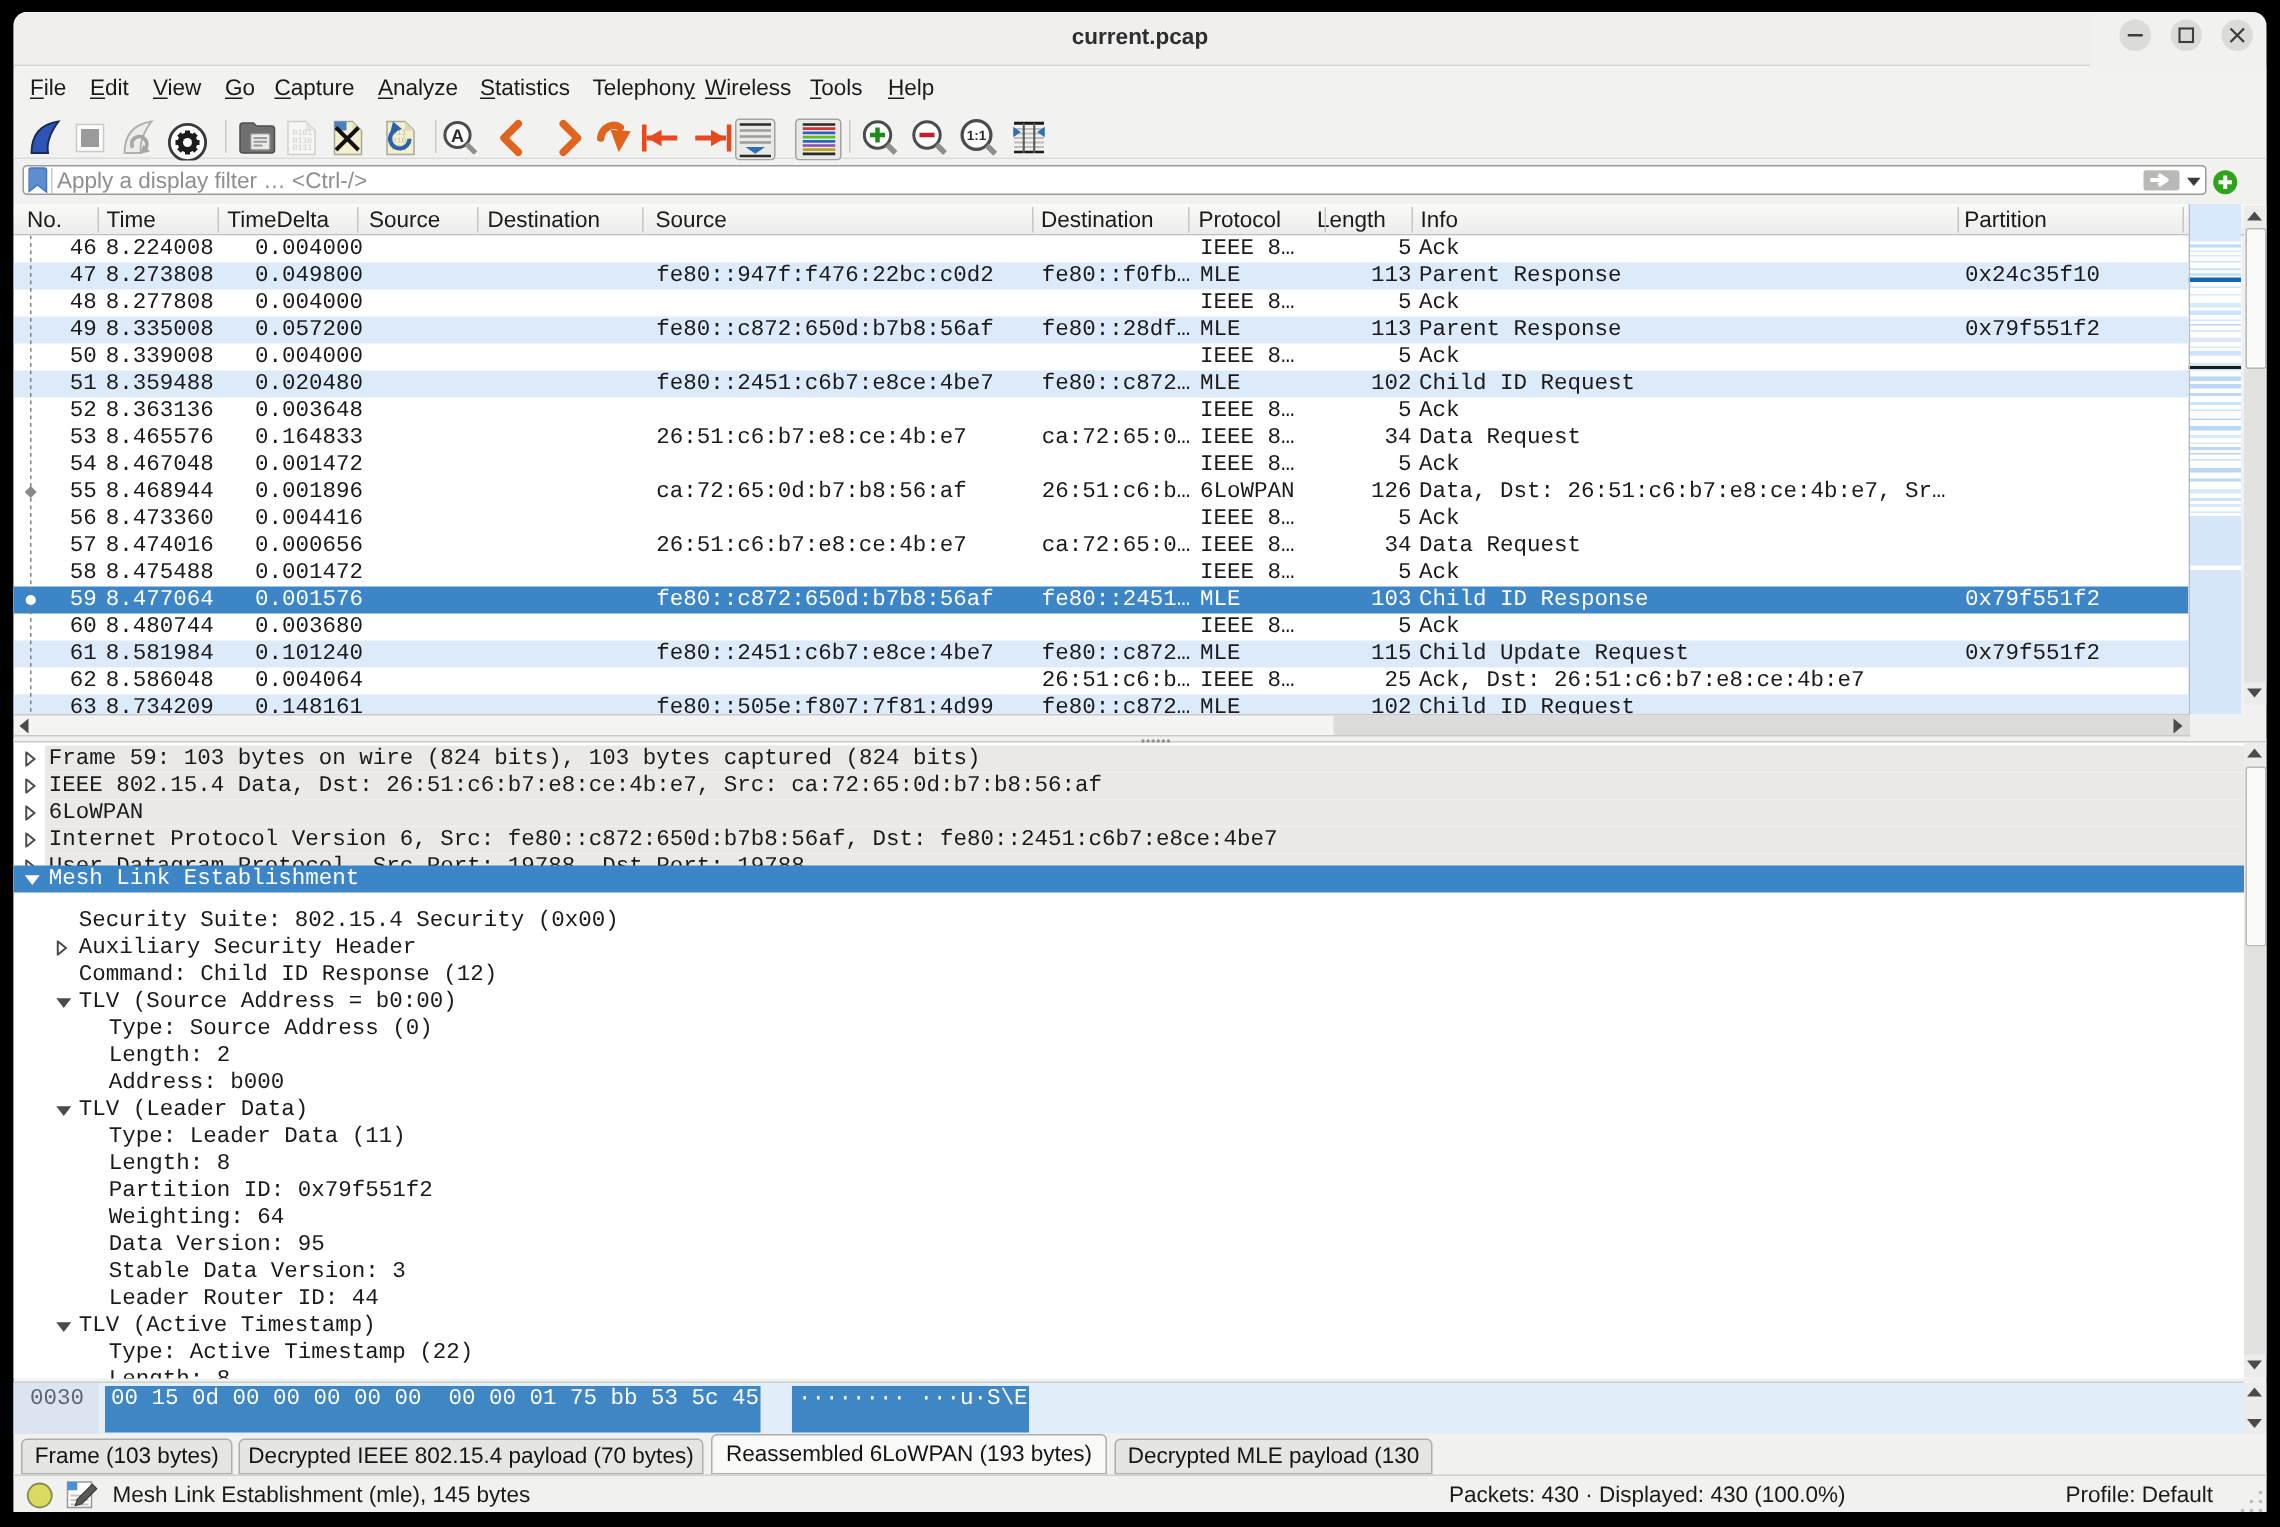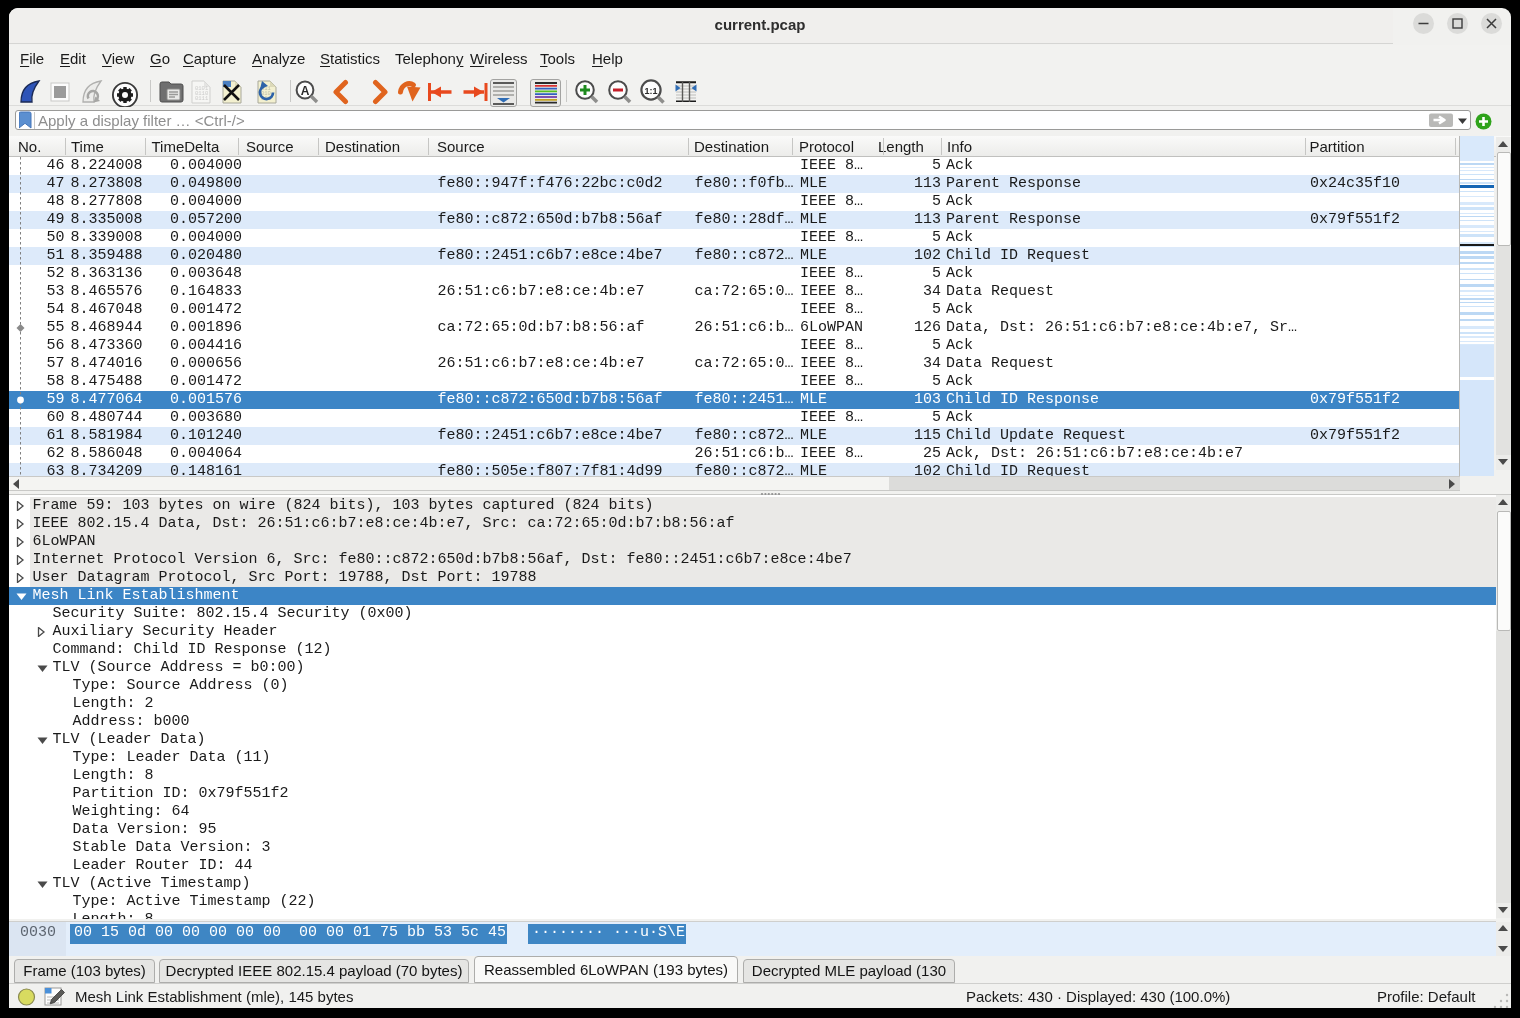--- a/index.html
+++ b/index.html
@@ -44,21 +44,21 @@
   .rblue { background:#ddeafa; }
   .rsel { background:#3c85c6; }
   .rsel span { color:#ffffff; }
   
   #detail { position:absolute; left:0; top:484px; width:1487px; height:427px; background:#ffffff; overflow:hidden; }
   .dline { position:absolute; left:0; width:1487px; height:18px; white-space:pre; font-family:"Liberation Mono",monospace; font-size:15px; line-height:18px; }
   .dsel { background:#3c85c6; color:#ffffff; }
   .dgray::before { content:""; position:absolute; left:21px; right:0; top:0; bottom:0; background:#eae9e7; }
   
   #hexpane { position:absolute; left:0; top:913px; width:1487px; height:35px; background:#e3eefb; border-top:1px solid #cfcfcd; }
-  .hexsel { position:absolute; top:2px; height:20px; background:#3e86c4; color:#ffffff; white-space:pre; font-family:"Liberation Mono",monospace; font-size:15px; line-height:18px; }
+  .hexsel { position:absolute; top:2px; height:31px; background:#3e86c4; color:#ffffff; white-space:pre; font-family:"Liberation Mono",monospace; font-size:15px; line-height:18px; }
   
   #tabbar { position:absolute; left:0; top:948px; width:1502px; height:27px; background:#f1f1ef; }
   .tab { position:absolute; top:3px; height:24px; background:#e5e5e3; border:1px solid #adadab; border-radius:4px 4px 0 0; text-align:center; line-height:21px; color:#141414; }
   .tabsel { top:0; height:27px; background:#f9f9f8; line-height:25px; }
   
   #statusbar { position:absolute; left:0; top:975px; width:1502px; height:25px; background:#f1f1ef; border-top:1px solid #cfcfcd; }
   
   .sbv { position:absolute; width:15px; background:#ececea; }
   .sbthumb { position:absolute; background:#fbfbfa; border:1px solid #b9b9b7; border-radius:2px; }
   .sbtrackdark { position:absolute; background:#e2e2e0; }
@@ -466,21 +466,21 @@
         </svg><span class="abs" style="left:23.5px;">IEEE 802.15.4 Data, Dst: 26:51:c6:b7:e8:ce:4b:e7, Src: ca:72:65:0d:b7:b8:56:af</span></div>
     <div class="dline dgray" style="top:41px;"><svg class="abs" style="left:6px;top:4px;" width="10" height="10">
           <path d="M2.5,0.5 L8,5 L2.5,9.5 Z" fill="none" stroke="#4a4a4a" stroke-width="1.3"></path>
         </svg><span class="abs" style="left:23.5px;">6LoWPAN</span></div>
     <div class="dline dgray" style="top:59px;"><svg class="abs" style="left:6px;top:4px;" width="10" height="10">
           <path d="M2.5,0.5 L8,5 L2.5,9.5 Z" fill="none" stroke="#4a4a4a" stroke-width="1.3"></path>
         </svg><span class="abs" style="left:23.5px;">Internet Protocol Version 6, Src: fe80::c872:650d:b7b8:56af, Dst: fe80::2451:c6b7:e8ce:4be7</span></div>
     <div class="dline dgray" style="top:77px;"><svg class="abs" style="left:6px;top:4px;" width="10" height="10">
           <path d="M2.5,0.5 L8,5 L2.5,9.5 Z" fill="none" stroke="#4a4a4a" stroke-width="1.3"></path>
         </svg><span class="abs" style="left:23.5px;">User Datagram Protocol, Src Port: 19788, Dst Port: 19788</span></div>
-    <div class="dline dsel" style="top:95px;"><svg class="abs" style="left:7px;top:5px;" width="11" height="9">
+    <div class="dline dsel" style="top:85px;"><svg class="abs" style="left:7px;top:5px;" width="11" height="9">
           <path d="M0.5,1.5 L10.5,1.5 L5.5,8 Z" fill="#ffffff"></path>
         </svg><span class="abs" style="left:23.5px;">Mesh Link Establishment</span></div>
     <div class="dline" style="top:113px;"><span class="abs" style="left:43.5px;">Security Suite: 802.15.4 Security (0x00)</span></div>
     <div class="dline" style="top:131px;"><svg class="abs" style="left:27px;top:4px;" width="10" height="10">
           <path d="M2.5,0.5 L8,5 L2.5,9.5 Z" fill="none" stroke="#4a4a4a" stroke-width="1.3"></path>
         </svg><span class="abs" style="left:43.5px;">Auxiliary Security Header</span></div>
     <div class="dline" style="top:149px;"><span class="abs" style="left:43.5px;">Command: Child ID Response (12)</span></div>
     <div class="dline" style="top:167px;"><svg class="abs" style="left:28px;top:5px;" width="11" height="9">
           <path d="M0.5,1.5 L10.5,1.5 L5.5,8 Z" fill="#4a4a4a"></path>
         </svg><span class="abs" style="left:43.5px;text-align:center;">TLV (Source Address = b0:00)</span></div>

